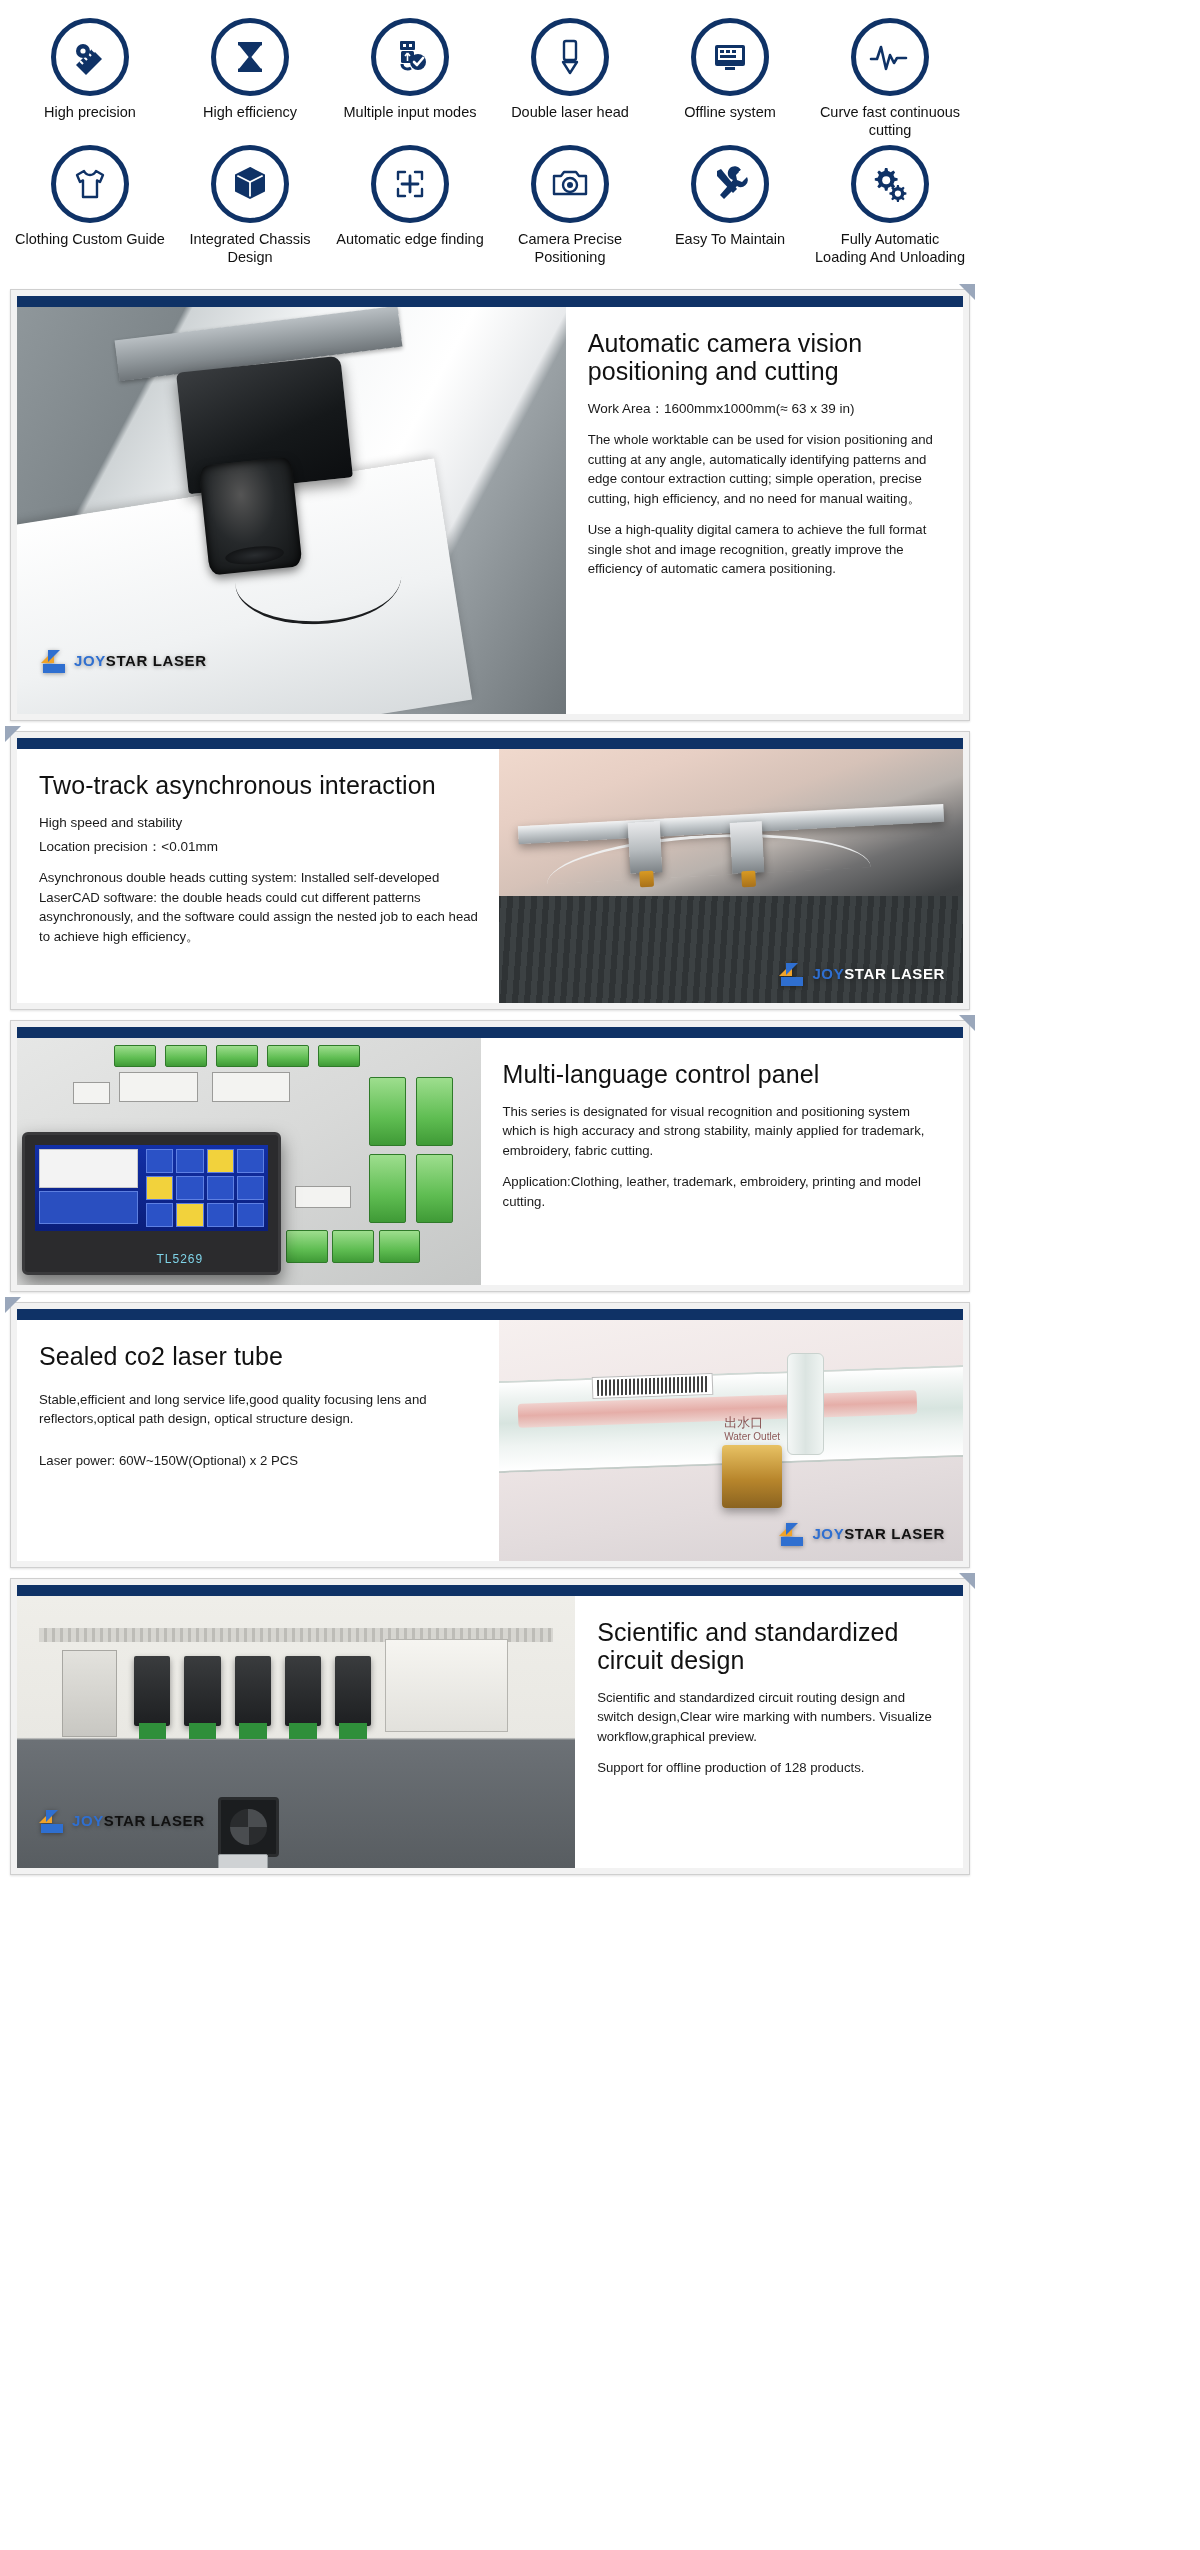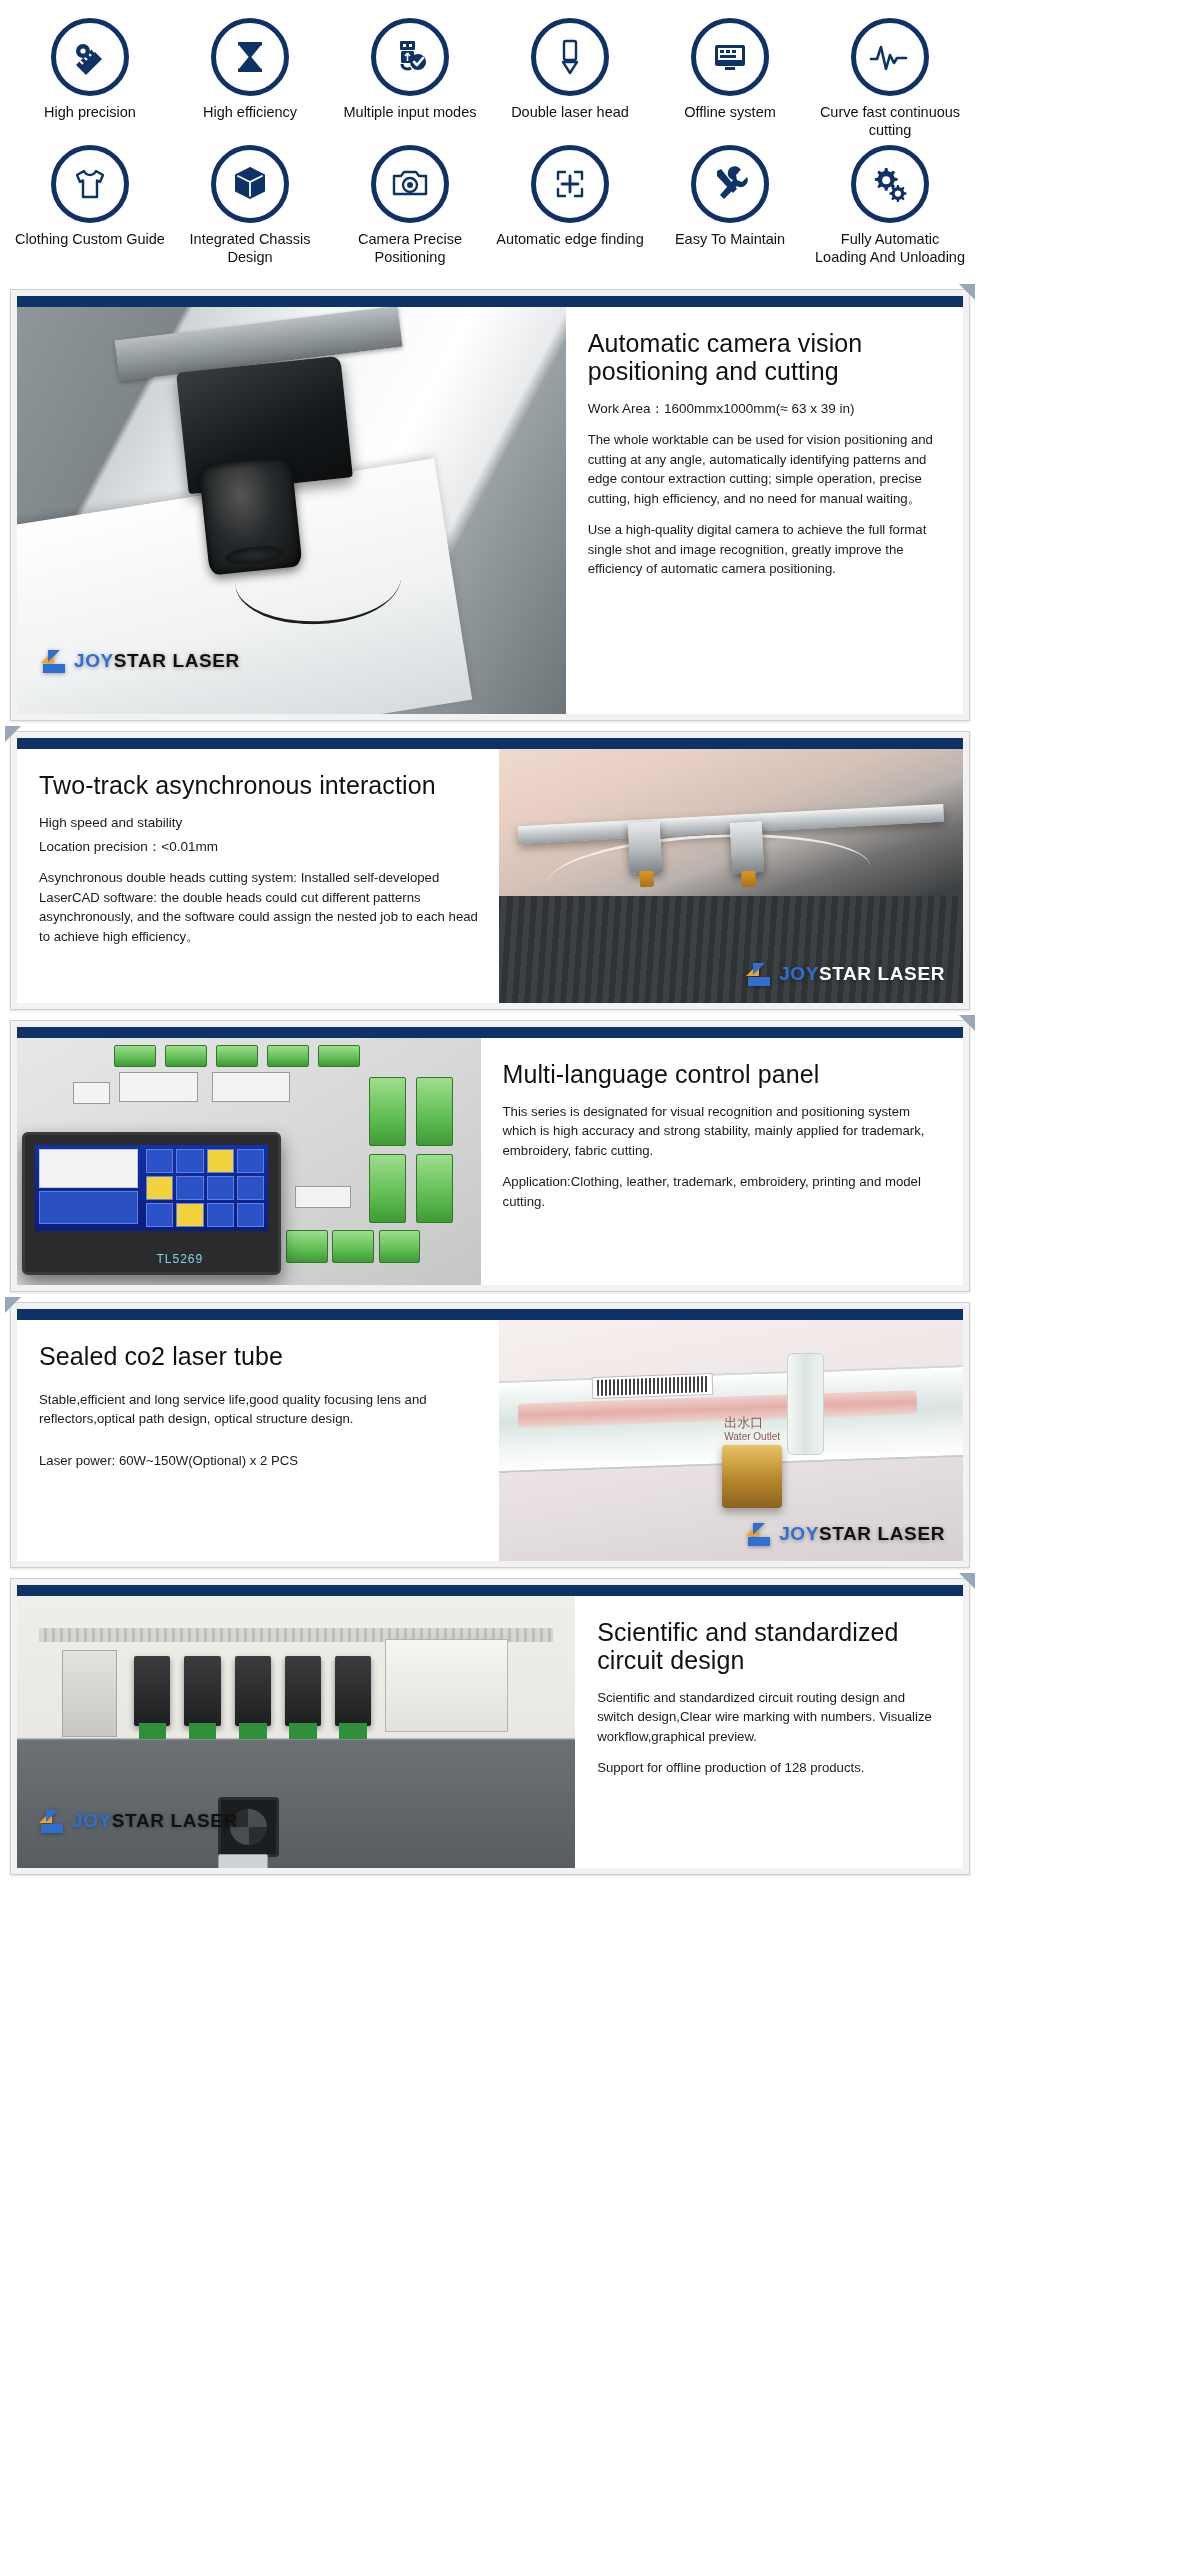--- a/index.html
+++ b/index.html
@@ -326,21 +326,21 @@
     z-index:5;
     filter: drop-shadow(0 1px 2px rgba(0,0,0,.35));
   }
   .wm .mark { width:26px; height:26px; position:relative; flex:0 0 26px; }
   .wm .mark i { position:absolute; display:block; }
   .wm .mark .t1 { left:0; top:2px; width:0;height:0;
     border-left:13px solid transparent; border-right:0 solid transparent; border-bottom:13px solid #f0a32a; }
   .wm .mark .t2 { left:7px; top:2px; width:0;height:0;
     border-left:12px solid #2f6fd0; border-bottom:12px solid transparent; }
   .wm .mark .t3 { left:2px; bottom:1px; width:22px; height:9px; background:#2f6fd0; }
-  .wm .txt { font-size:19px; font-weight:700; letter-spacing:.6px; line-height:1; }
+  .wm .txt { font-size:15px; font-weight:700; letter-spacing:.6px; line-height:1; }
   .wm .joy { color:#2f6fd0; }
   .wm .star { color:#111; }
   .wm .laser { color:#111; }
   .wm.light .star, .wm.light .laser { color:#ffffff; }
 </style>
 </head>
 <body>
 
 <div class="page">
 
@@ -439,36 +439,36 @@
           <path d="M22 20 V36" stroke="#fff" stroke-width="1.8"></path>
           <path d="M22 6 L36 13 V29 L22 36 L8 29 V13 Z" stroke="#0f3266" stroke-width="2" fill="none"></path>
         </svg>
       </span>
       <span class="icon-label">Integrated Chassis Design</span>
     </div>
 
     <div class="icon-cell">
       <span class="icon-circle">
         <svg width="44" height="44" viewBox="0 0 44 44">
+          <path d="M10 17 V10 h7 M34 17 V10 h-7 M10 27 v7 h7 M34 27 v7 h-7" stroke="#0f3266" stroke-width="2.4" fill="none" stroke-linecap="round" stroke-linejoin="round"></path>
+          <path d="M22 14 v16 M14 22 h16" stroke="#0f3266" stroke-width="2.8" stroke-linecap="round"></path>
+        </svg>
+      </span>
+      <span class="icon-label">Automatic edge finding</span>
+    </div>
+
+    <div class="icon-cell">
+      <span class="icon-circle">
+        <svg width="44" height="44" viewBox="0 0 44 44">
           <path d="M6 14 h7 l3 -4 h12 l3 4 h7 v18 H6 Z" stroke="#0f3266" stroke-width="2.4" fill="none" stroke-linejoin="round"></path>
           <circle cx="22" cy="23" r="7" stroke="#0f3266" stroke-width="2.4" fill="none"></circle>
           <circle cx="22" cy="23" r="3" fill="#0f3266"></circle>
         </svg>
       </span>
       <span class="icon-label">Camera Precise Positioning</span>
-    </div>
-
-    <div class="icon-cell">
-      <span class="icon-circle">
-        <svg width="44" height="44" viewBox="0 0 44 44">
-          <path d="M10 17 V10 h7 M34 17 V10 h-7 M10 27 v7 h7 M34 27 v7 h-7" stroke="#0f3266" stroke-width="2.4" fill="none" stroke-linecap="round" stroke-linejoin="round"></path>
-          <path d="M22 14 v16 M14 22 h16" stroke="#0f3266" stroke-width="2.8" stroke-linecap="round"></path>
-        </svg>
-      </span>
-      <span class="icon-label">Automatic edge finding</span>
     </div>
 
     <div class="icon-cell">
       <span class="icon-circle">
         <svg width="44" height="44" viewBox="0 0 44 44">
           <path d="M9 9 l4 -2 l16 20 l-4 4 L9 14 z" fill="#0f3266"></path>
           <path d="M33 8 a7 7 0 1 0 -8 10 L12 33 l4 4 l13 -13 a7 7 0 0 0 10 -9 l-5 5 l-5 -2 l-1 -5 z" fill="#0f3266"></path>
           <path d="M31 10 l5 -3" stroke="#fff" stroke-width="1.4"></path>
         </svg>
       </span>

